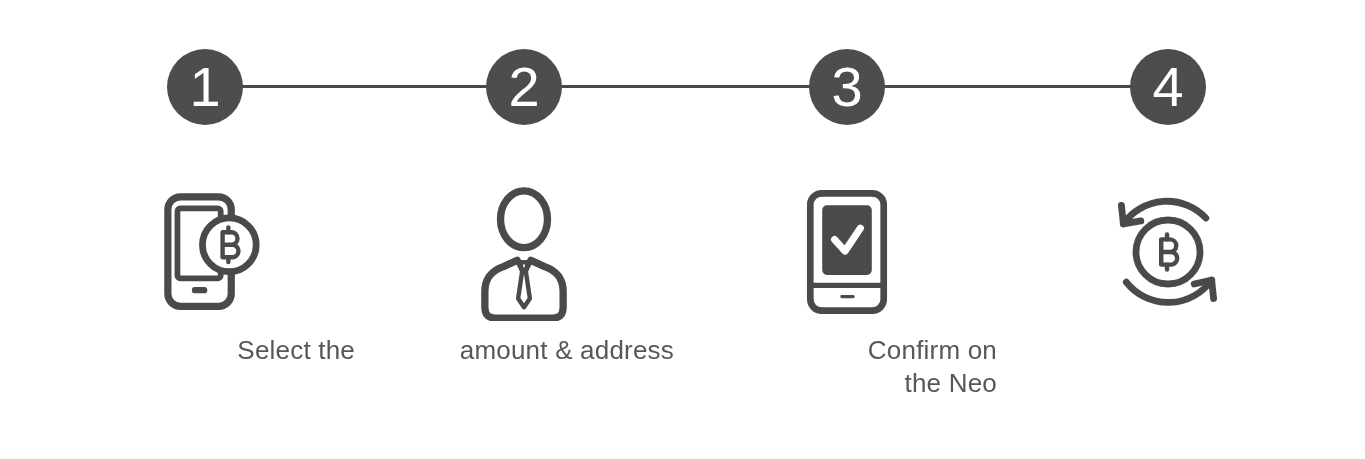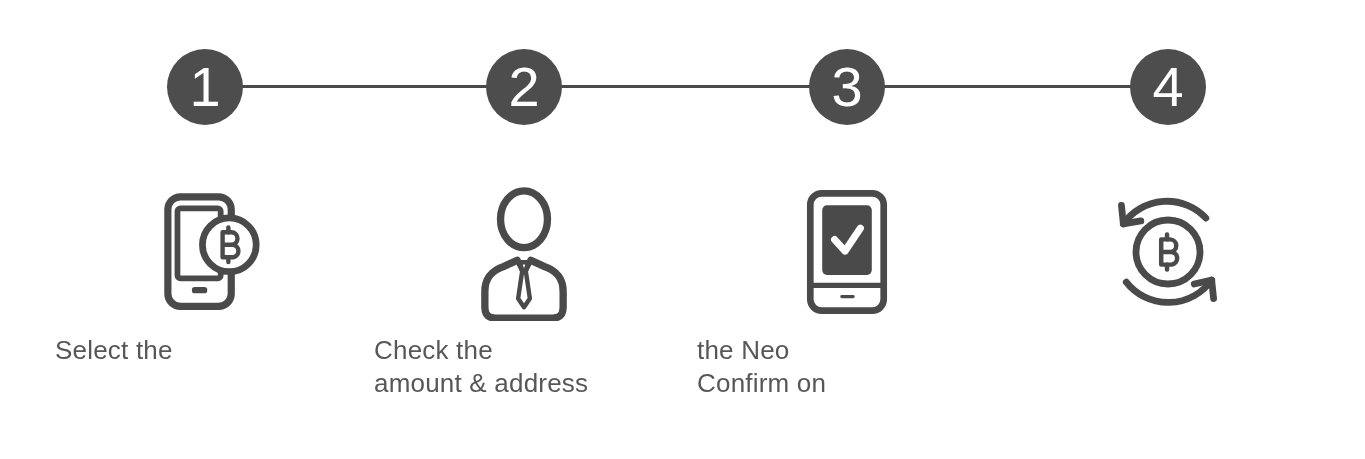--- a/index.html
+++ b/index.html
@@ -26,21 +26,21 @@
     font-size:56px; font-weight:400; line-height:1;
   }
   .icon-wrap {
     position:absolute; top:184px; left:0; width:300px; height:136px;
     display:flex; align-items:center; justify-content:center;
     color:var(--icon,#4a4a4a);
   }
   .shift-r { transform:translateX(8px); }
   .label {
     position:absolute; top:334px; left:0; width:300px;
-    text-align:left; font-size:26px; line-height:33px;
+    text-align:right; font-size:26px; line-height:33px;
     letter-spacing:0.2px; color:var(--text,#575757);
   }
 </style>
 </head>
 <body>
 
 <div class="canvas">
 
   <div class="connector"></div>
 
@@ -67,39 +67,38 @@
     <div class="circle">2</div>
     <div class="icon-wrap">
       <svg width="98" height="137" viewBox="0 0 100 140" fill="none" stroke="currentColor" stroke-linecap="round" stroke-linejoin="round">
         <ellipse cx="50" cy="36" rx="24" ry="29" stroke-width="7.5"></ellipse>
         <path stroke-width="7.5" d="M 43 78 L 30 84 C 18 88 10 95 10 110 L 10 126 C 10 134 14 137 21 137 L 79 137 C 86 137 90 134 90 126 L 90 110 C 90 95 82 88 70 84 L 57 78"></path>
         <path stroke-width="5" d="M 43 78 L 48 88 M 57 78 L 52 88"></path>
         <path stroke-width="4.5" d="M 46 80 L 54 80 L 52 89 L 48 89 Z M 48 90 L 52 90 L 56 117 L 50 126 L 44 117 Z"></path>
       </svg>
     </div>
     <div class="label">
-      <div>Check the</div>
       <div>amount &amp; address</div>
     </div>
   </div>
 
   <div class="step s3">
     <div class="circle">3</div>
     <div class="icon-wrap">
       <svg width="82" height="126" viewBox="0 0 86 132" fill="none" stroke="currentColor">
         <rect x="4.5" y="4.5" width="77" height="123" rx="12" stroke-width="7"></rect>
         <rect x="17" y="17" width="52" height="73" rx="5" fill="currentColor" stroke="none"></rect>
         <polyline points="30,53 41,65 57,41" stroke="#ffffff" stroke-width="7.5" stroke-linecap="round" stroke-linejoin="round"></polyline>
         <line x1="4.5" y1="101" x2="81.5" y2="101" stroke-width="5.5"></line>
         <rect x="36" y="111" width="15" height="3.5" rx="1.5" fill="currentColor" stroke="none"></rect>
       </svg>
     </div>
     <div class="label">
+      <div>Confirm on</div>
       <div>the Neo</div>
-      <div>Confirm on</div>
     </div>
   </div>
 
   <div class="step s4">
     <div class="circle">4</div>
     <div class="icon-wrap">
       <svg width="130" height="130" viewBox="0 0 134 134" fill="none" stroke="currentColor" stroke-linecap="round" stroke-linejoin="round">
         <circle cx="67" cy="67" r="33" stroke-width="7"></circle>
         <g transform="translate(67,67)" stroke-width="4.6">
           <path d="M -7 -13 V 13 M -7 -13 H 2 A 6.3 6.3 0 0 1 2 0 H -7 M -7 0 H 4 A 6.6 6.6 0 0 1 4 13 H -7"></path>

